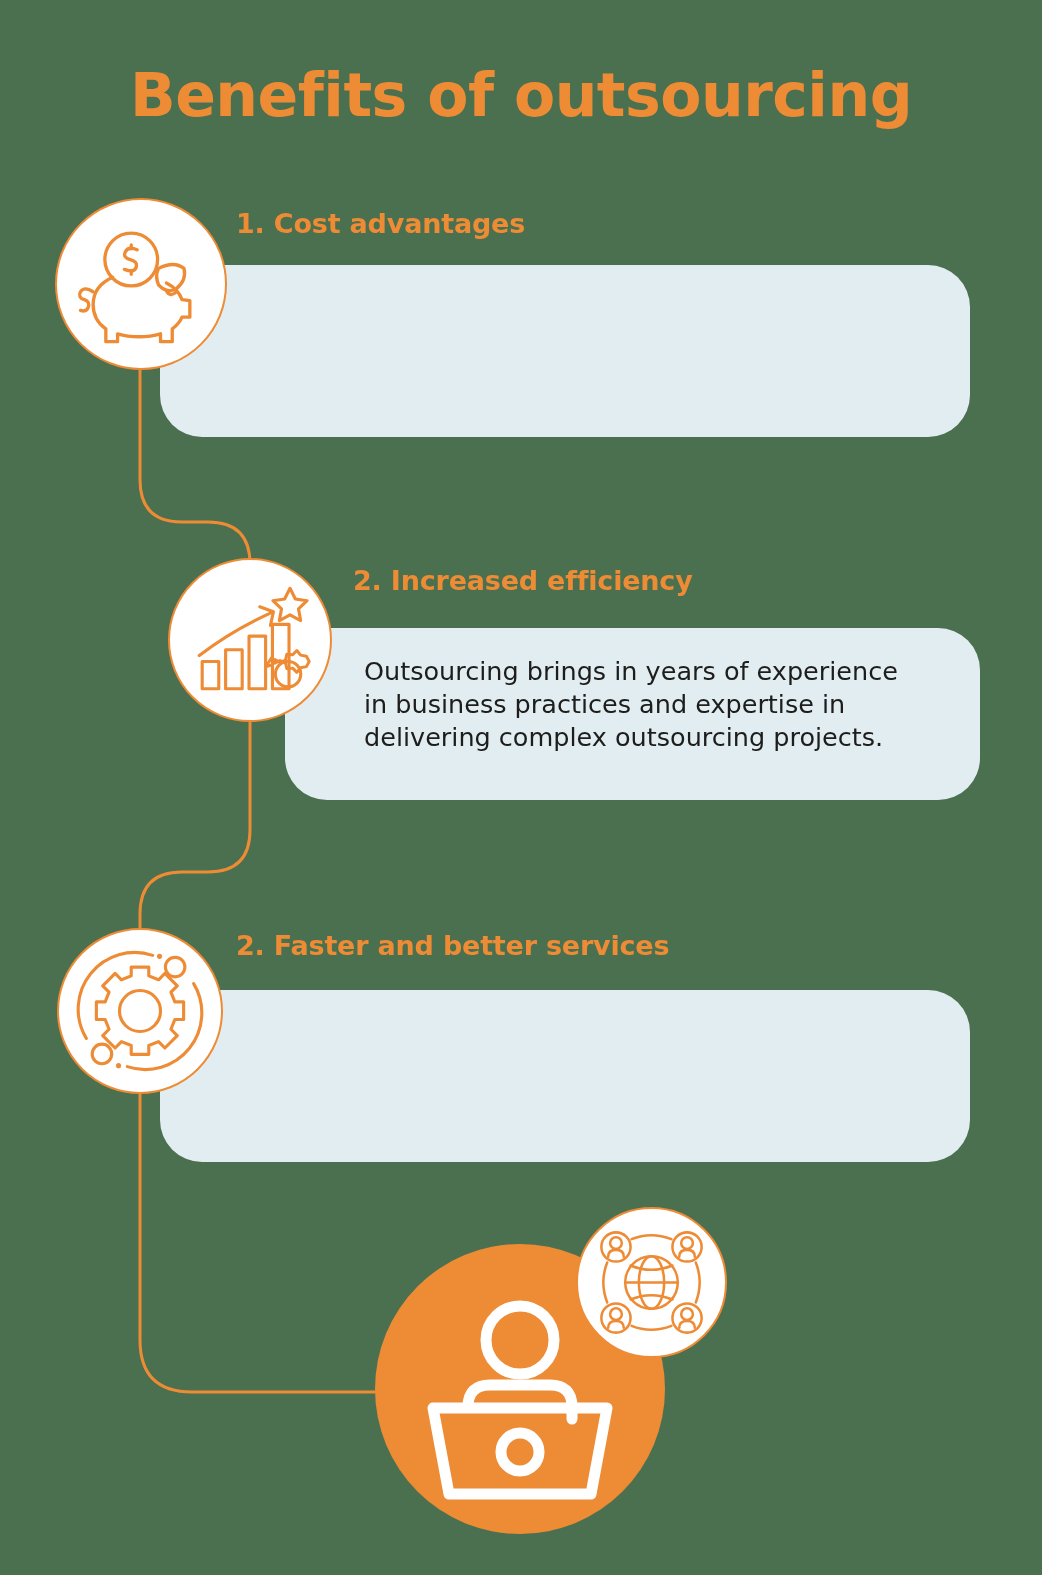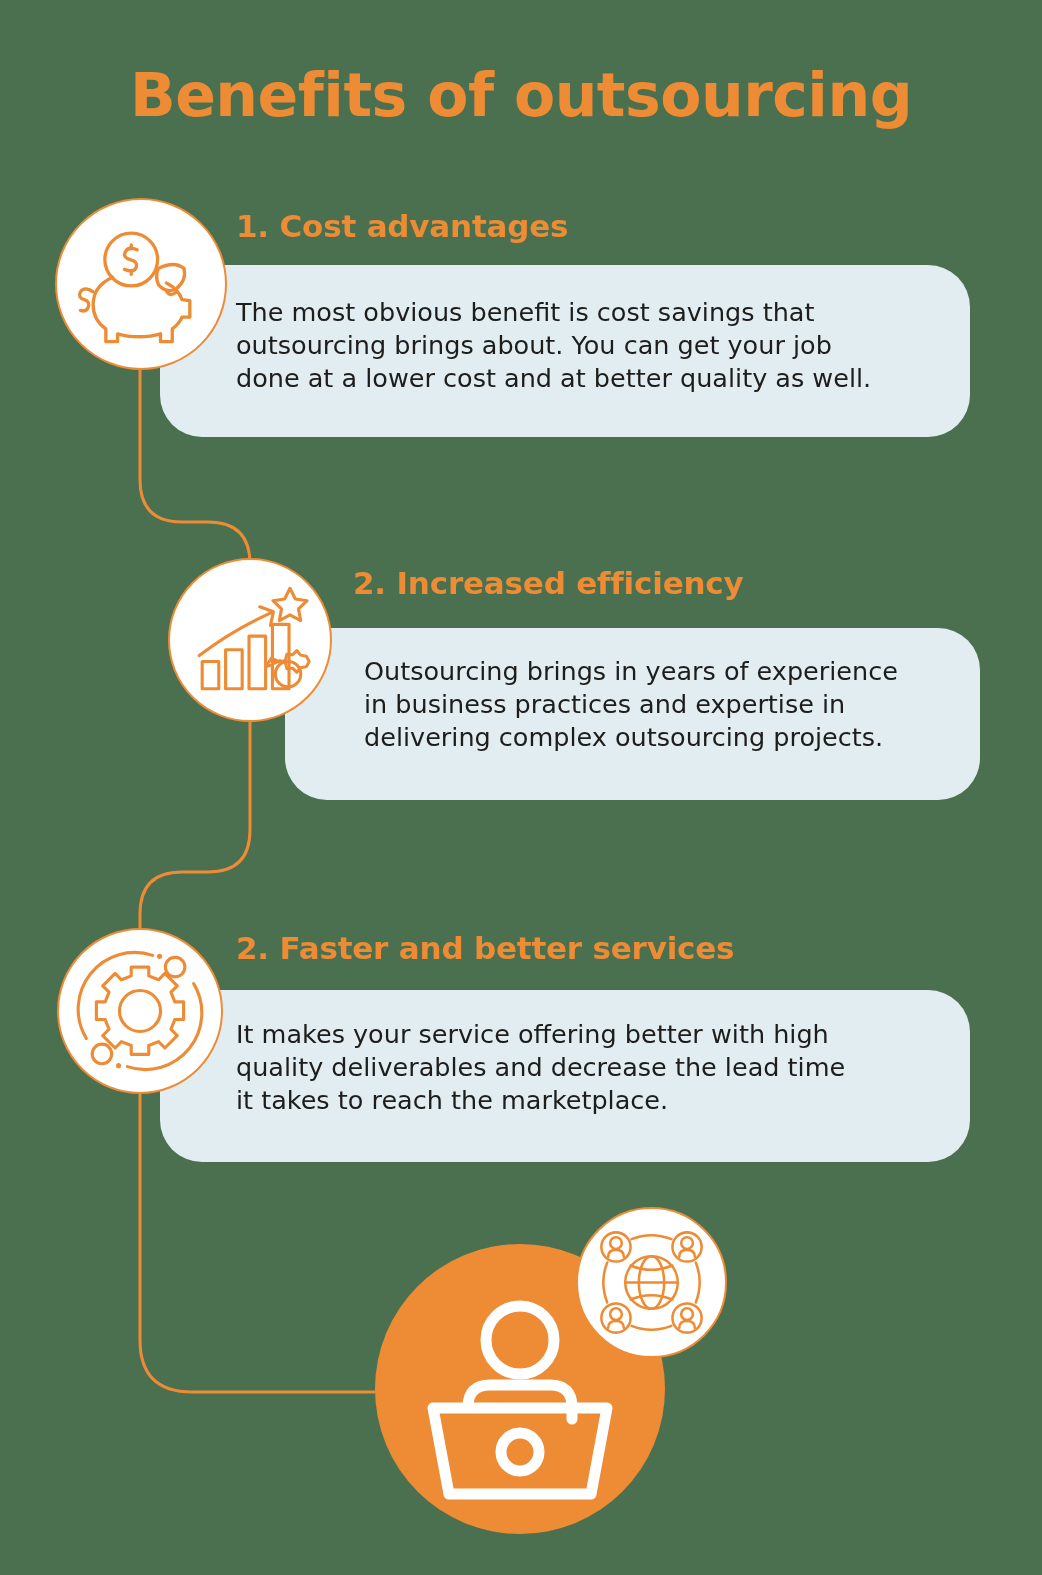--- a/index.html
+++ b/index.html
@@ -60,21 +60,21 @@
     line-height: 33px;
     color: #1d1d1b;
     white-space: pre-line;
   }
 
   
   .section-heading {
     position: absolute;
     font-family: "DejaVu Sans", sans-serif;
     font-weight: bold;
-    font-size: 31px;
+    font-size: 27px;
     color: #ee8b35;
     letter-spacing: -0.2px;
     white-space: nowrap;
   }
 
   
   .icon-circle {
     position: absolute;
     background: #ffffff;
     border: 2.5px solid #ee8b35;
@@ -114,23 +114,20 @@
   <svg class="connectors" viewBox="0 0 1042 1575">
 
     <path d="M 140 370 L 140 480 Q 140 522 182 522 L 208 522 Q 250 522 250 564 L 250 560" fill="none" stroke="#ee8b35" stroke-width="3"></path>
 
     <path d="M 250 720 L 250 830 Q 250 872 208 872 L 182 872 Q 140 872 140 914 L 140 928" fill="none" stroke="#ee8b35" stroke-width="3"></path>
 
     <path d="M 140 1094 L 140 1340 Q 140 1392 192 1392 L 470 1392" fill="none" stroke="#ee8b35" stroke-width="3"></path>
   </svg>
 
   <div class="card" style="left:160px; top:265px; width:810px; height:172px;"></div>
-  <div class="card-text" style="left:236px; top:296px; width:700px;">The most obvious benefit is cost savings that
-outsourcing brings about. You can get your job
-done at a lower cost and at better quality as well.</div>
   <div class="section-heading" style="left:236px; top:208px;">1. Cost advantages</div>
 
   <div class="icon-circle" style="left:55px; top:198px; width:172px; height:172px;">
     <svg viewBox="0 0 172 172">
       <g fill="none" stroke="#ee8b35" stroke-width="3.4" stroke-linecap="round" stroke-linejoin="round">
 
         <circle cx="76" cy="61" r="27"></circle>
         <path d="M82 51 q-9 -4 -12 2 q-3 6 5 8 q8 2 6 8 q-2 6 -12 2"></path>
         <path d="M76 46 L76 50 M76 72 L76 76"></path>
 
@@ -165,23 +162,20 @@
 
         <path d="M123 29 l5.5 11 l12 1.7 l-8.8 8.4 l2.2 12 l-10.9 -5.8 l-10.9 5.8 l2.2 -12 l-8.8 -8.4 l12 -1.7 z"></path>
 
         <path d="M112 96 l6 -1.5 l3.5 -6 l5.5 3 l6 -2.5 l1.5 -6.3 l6.3 0.6 l4.5 -4.6 l4 5 l6.3 1.2 l3 5.6 l-3 5.6 l-6.3 1.2 l-4 5 l-4.5 -4.6 l-6.3 0.6 l-1.5 -6.3 l-6 -2.5 l-5.5 3 l-3.5 -6 z" transform="translate(-8,18) scale(0.95)"></path>
         <circle cx="121" cy="117" r="13"></circle>
       </g>
     </svg>
   </div>
 
   <div class="card" style="left:160px; top:990px; width:810px; height:172px;"></div>
-  <div class="card-text" style="left:236px; top:1018px; width:720px;">It makes your service offering better with high
-quality deliverables and decrease the lead time
-it takes to reach the marketplace.</div>
   <div class="section-heading" style="left:236px; top:930px;">2. Faster and better services</div>
 
   <div class="icon-circle" style="left:57px; top:928px; width:166px; height:166px;">
     <svg viewBox="0 0 166 166">
       <g fill="none" stroke="#ee8b35" stroke-width="3.2" stroke-linecap="round" stroke-linejoin="round">
 
         <path d="M74 38 l18 0 l0 9 l10 4 l6.5 -6.5 l12.7 12.7 l-6.5 6.5 l4 10 l9 0 l0 18 l-9 0 l-4 10 l6.5 6.5 l-12.7 12.7 l-6.5 -6.5 l-10 4 l0 9 l-18 0 l0 -9 l-10 -4 l-6.5 6.5 l-12.7 -12.7 l6.5 -6.5 l-4 -10 l-9 0 l0 -18 l9 0 l4 -10 l-6.5 -6.5 l12.7 -12.7 l6.5 6.5 l10 -4 z"></path>
         <circle cx="83" cy="83" r="21"></circle>
 
         <path d="M96 26 A58 58 0 0 0 28 111"></path>

